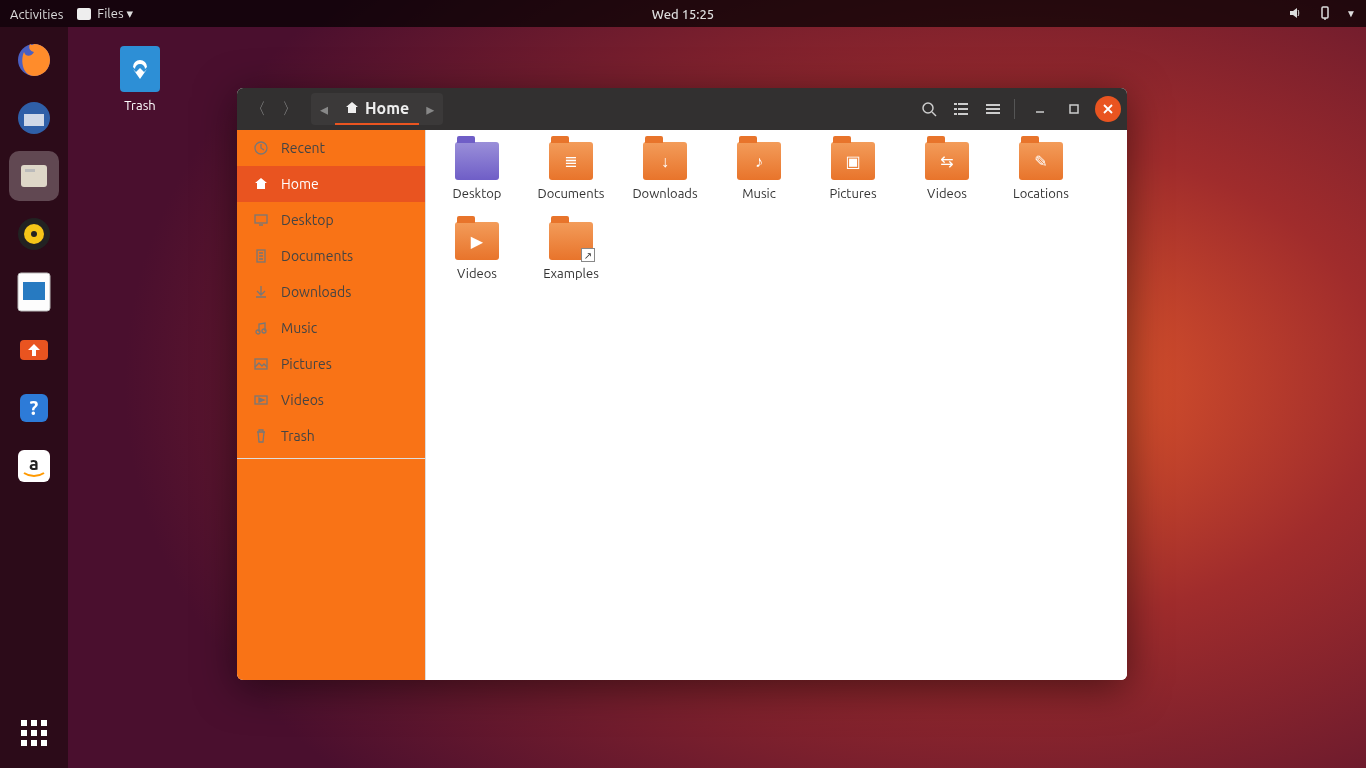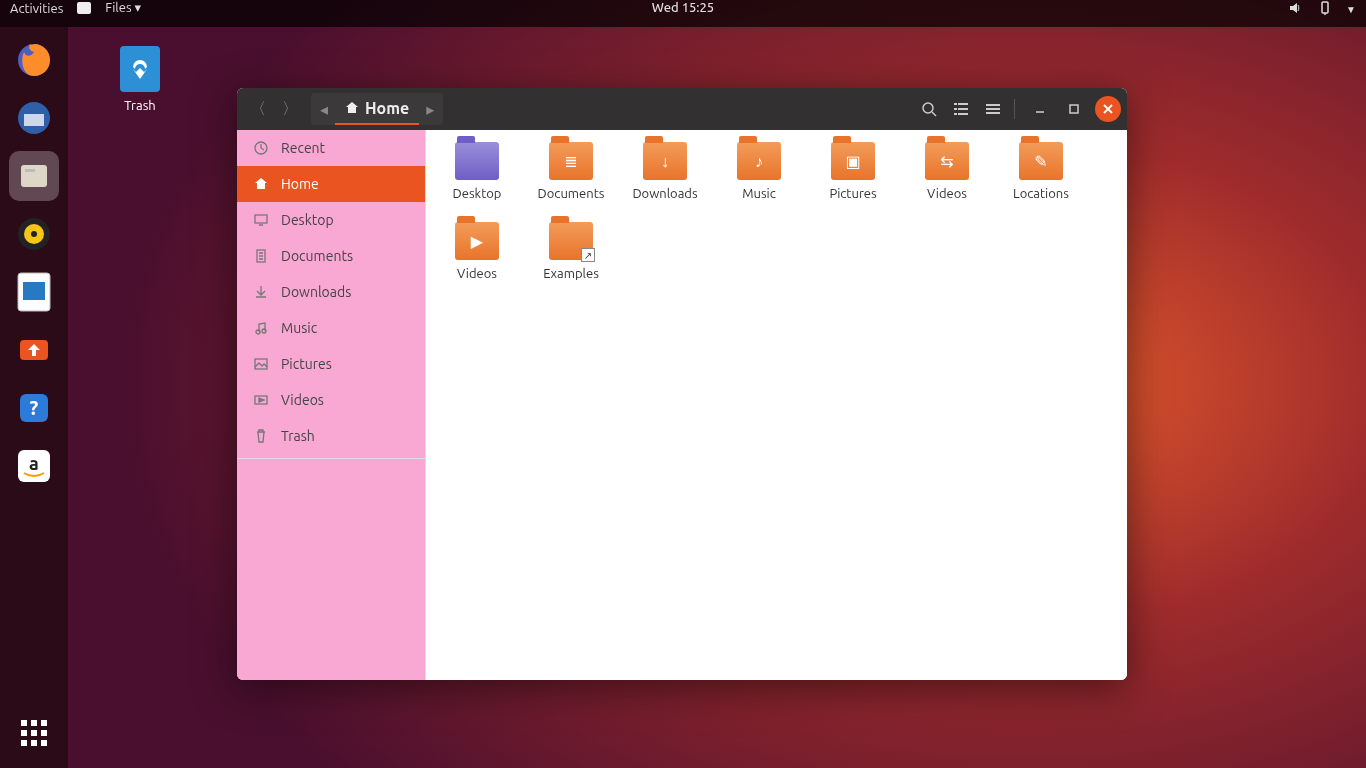--- a/index.html
+++ b/index.html
@@ -4,28 +4,28 @@
 <style>
 * { box-sizing: border-box; margin: 0; padding: 0; font-family: Ubuntu, "Segoe UI", sans-serif; }
 html, body { width: 1366px; height: 768px; overflow: hidden; }
 body {
   background: radial-gradient(ellipse 900px 600px at 75% 50%, #e55b2b 0%, #a02c2c 40%, #4a0f2e 100%);
   position: relative;
 }
 .topbar {
   position: absolute; top: 0; left: 0; right: 0; height: 27px;
   background: rgba(0,0,0,0.7); color: #ddd;
-  display: flex; align-items: flex-start; font-size: 13px;
+  display: flex; align-items: center; font-size: 13px;
   z-index: 100;
 }
 .topbar .left { display: flex; align-items: center; padding-left: 10px; gap: 14px; }
 .topbar .center { position: absolute; left: 50%; transform: translateX(-50%); font-weight: 500; }
 .topbar .right { margin-left: auto; display: flex; align-items: center; gap: 14px; padding-right: 10px; }
 .topbar .act { cursor: pointer; }
-.topbar .files-ind { display: flex; align-items: center; gap: 14px; }
+.topbar .files-ind { display: flex; align-items: center; gap: 6px; }
 .topbar .files-ind .mini { width: 14px; height: 12px; background: #eee; border-radius: 2px; display:inline-block; }
 
 .dock {
   position: absolute; top: 27px; left: 0; bottom: 0; width: 68px;
   background: rgba(20,10,10,0.55);
   display: flex; flex-direction: column; align-items: center;
   padding-top: 8px; gap: 8px; z-index: 50;
 }
 .dock .dock-item {
   width: 50px; height: 50px; border-radius: 10px;
@@ -67,21 +67,21 @@
 .path-box .path-arrow { width:22px; text-align:center; color:#888;}
 .path-box .path-seg { padding:6px 10px; color:#eee; font-weight:600; display:flex; align-items:center; gap:6px;}
 .path-box .path-seg.active { border-bottom: 2px solid #e95420; }
 .titlebar .spacer { flex:1; }
 .tb-btn { width:30px;height:30px;display:flex;align-items:center;justify-content:center;cursor:pointer;color:#ccc;}
 .tb-sep { width:1px; height:20px; background:#555; margin:0 4px;}
 .win-btn { width:26px;height:26px;border-radius:50%;display:flex;align-items:center;justify-content:center;cursor:pointer;color:#ccc; margin-left:6px;}
 .win-btn.close { background:#e95420; color:#fff;}
 
 .body { flex:1; display:flex; }
-.sidebar { width:189px; background:#f9a8d4; border-right:1px solid #ddd; display:flex; flex-direction:column; font-size:14px;}
+.sidebar { width:189px; background:#f97316; border-right:1px solid #ddd; display:flex; flex-direction:column; font-size:14px;}
 .sb-item { height:36px; display:flex; align-items:center; gap:12px; padding:0 16px; color:#444; cursor:pointer;}
 .sb-item.selected { background:#e95420; color:#fff;}
 .sb-item .sb-icon { width:16px; display:flex; align-items:center; justify-content:center;}
 .sb-divider { height:1px; background:#ddd; margin:4px 0;}
 
 .content {
   flex:1; background:#fff; padding:10px 4px;
   display:flex; flex-wrap:wrap; align-content:flex-start;
 }
 .folder {

